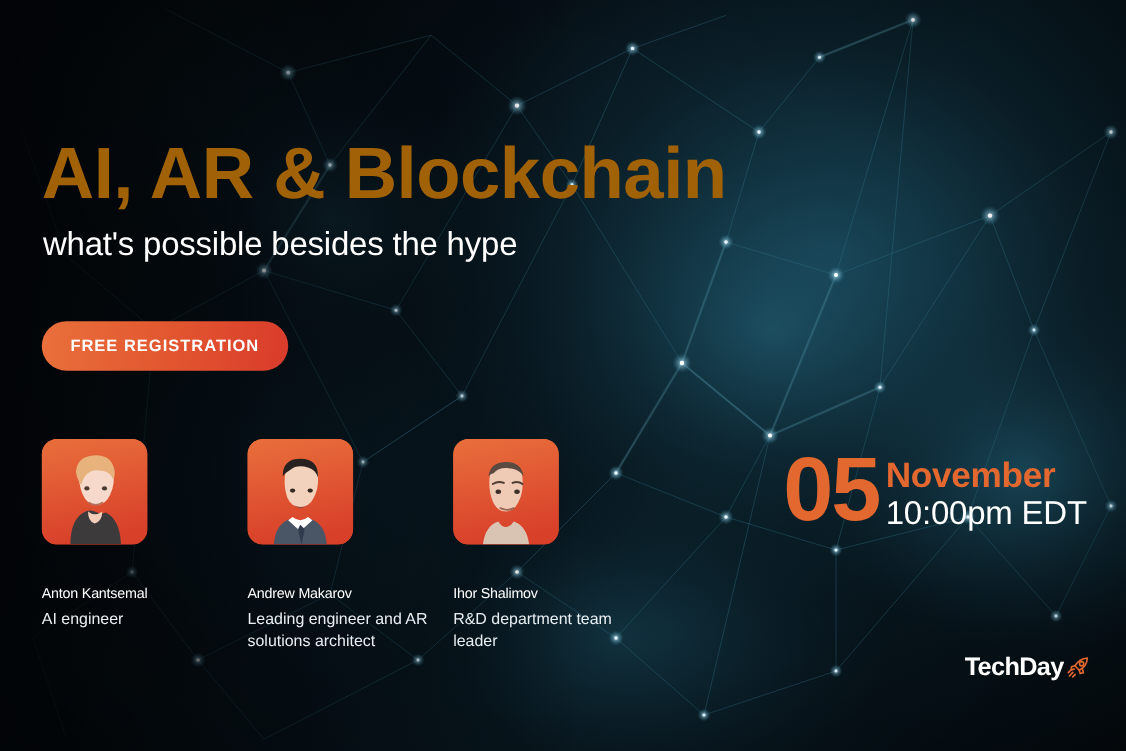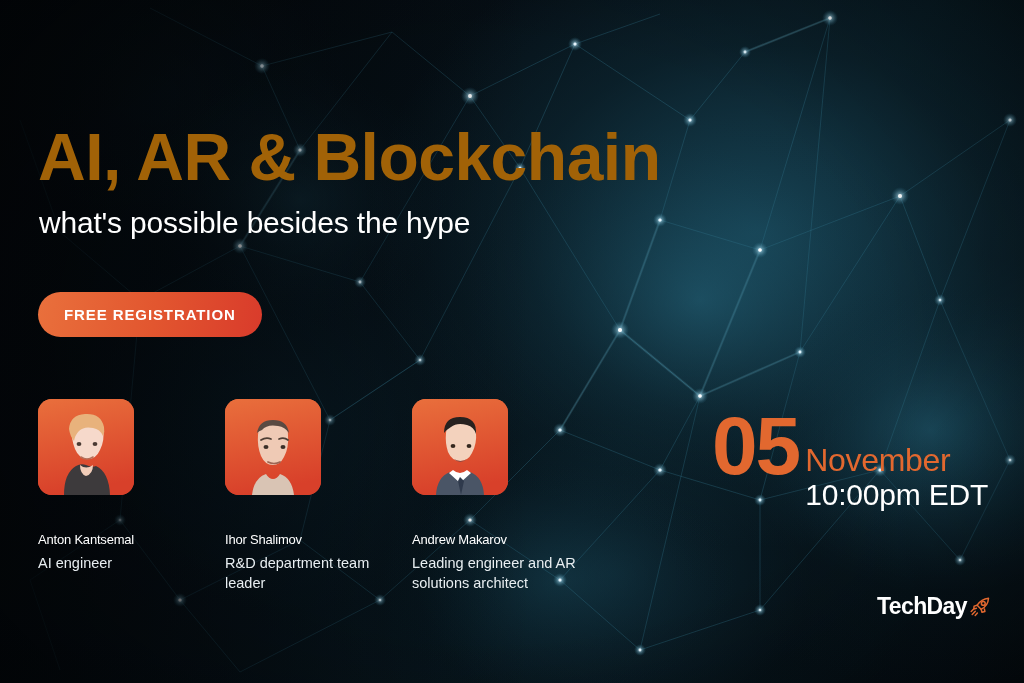--- a/index.html
+++ b/index.html
@@ -142,26 +142,25 @@
     color: #e2682f;
     line-height: 0.88;
     letter-spacing: -2px;
   }
   .datecol {
     margin-left: 6px;
     padding-top: 6px;
   }
   .month {
     font-size: 32px;
-    font-weight: normal;
+    font-weight: bold;
     color: #e2682f;
     line-height: 1.05;
     letter-spacing: -0.3px;
     white-space: nowrap;
-    margin-top: 28px;
   }
   .time {
     font-size: 30px;
     font-weight: normal;
     color: #ffffff;
     line-height: 1.1;
     letter-spacing: -0.2px;
     white-space: nowrap;
   }
 
@@ -355,45 +354,20 @@
         </svg>
       </div>
       <div class="sp-name">Anton Kantsemal</div>
       <div class="sp-role">AI engineer</div>
     </div>
 
     <div class="speaker">
       <div class="avatar">
         <svg viewBox="0 0 96 96">
           <defs>
-            <linearGradient id="av3" x1="0" y1="0" x2="0.2" y2="1">
-              <stop offset="0%" stop-color="#e96f3c"></stop>
-                <stop offset="100%" stop-color="#d8402a"></stop>
-            </linearGradient>
-          </defs>
-          <rect width="96" height="96" fill="url(#av3)"></rect>
-          <path d="M33 36 q1-14 15-14 q15 0 15 14 q1 13-4 22 q-4 8-11 8 q-8 0-12-9 q-4-10-3-21z" fill="#efcab5"></path>
-          <path d="M32 34 q2-13 16-13 q14 0 16 13 q-4-6-11-7 q-11-2-16 4 q-3 1-5 3z" fill="#5a4a42"></path>
-          <path d="M27 96 q2-17 14-21 q3 5 7 5 q4 0 7-5 q12 4 14 21z" fill="#d9c4b4"></path>
-          <g fill="#3b2f28">
-            <ellipse cx="41" cy="48" rx="2.5" ry="2"></ellipse>
-            <ellipse cx="58" cy="48" rx="2.5" ry="2"></ellipse>
-          </g>
-          <path d="M43 63 q6 3 12 0" stroke="#9c6554" stroke-width="1.7" fill="none" stroke-linecap="round"></path>
-          <path d="M36 41 q5-3 10-1 M54 40 q5-2 9 1" stroke="#4e3e34" stroke-width="1.8" fill="none" stroke-linecap="round"></path>
-        </svg>
-      </div>
-      <div class="sp-name">Ihor Shalimov</div>
-      <div class="sp-role">R&amp;D department team leader</div>
-    </div>
-
-    <div class="speaker">
-      <div class="avatar">
-        <svg viewBox="0 0 96 96">
-          <defs>
             <linearGradient id="av2" x1="0" y1="0" x2="0.2" y2="1">
               <stop offset="0%" stop-color="#e96f3c"></stop>
                 <stop offset="100%" stop-color="#d8402a"></stop>
             </linearGradient>
           </defs>
           <rect width="96" height="96" fill="url(#av2)"></rect>
           <path d="M34 34 q1-13 14-14 q15-1 16 13 q1 12-4 21 q-4 8-12 8 q-8 0-12-9 q-3-9-2-19z" fill="#f3d2bd"></path>
           <path d="M32 34 q0-16 16-16 q17 0 16 17 q-2-7-9-9 q-10-3-16 2 q-5 3-7 6z" fill="#27211f"></path>
           <path d="M24 96 q1-18 14-23 q4 6 10 6 q6 0 10-6 q13 5 14 23z" fill="#4a5566"></path>
           <path d="M41 71 q7 6 14 0 l4 3 l-11 10 l-11-10z" fill="#ffffff"></path>
@@ -402,20 +376,45 @@
             <ellipse cx="41" cy="47" rx="2.4" ry="1.9"></ellipse>
             <ellipse cx="57" cy="47" rx="2.4" ry="1.9"></ellipse>
           </g>
           <path d="M42 60 q6 6 13 0 q-6 4-13 0z" fill="#8d4a42"></path>
         </svg>
       </div>
       <div class="sp-name">Andrew Makarov</div>
       <div class="sp-role">Leading engineer and AR solutions architect</div>
     </div>
 
+    <div class="speaker">
+      <div class="avatar">
+        <svg viewBox="0 0 96 96">
+          <defs>
+            <linearGradient id="av3" x1="0" y1="0" x2="0.2" y2="1">
+              <stop offset="0%" stop-color="#e96f3c"></stop>
+                <stop offset="100%" stop-color="#d8402a"></stop>
+            </linearGradient>
+          </defs>
+          <rect width="96" height="96" fill="url(#av3)"></rect>
+          <path d="M33 36 q1-14 15-14 q15 0 15 14 q1 13-4 22 q-4 8-11 8 q-8 0-12-9 q-4-10-3-21z" fill="#efcab5"></path>
+          <path d="M32 34 q2-13 16-13 q14 0 16 13 q-4-6-11-7 q-11-2-16 4 q-3 1-5 3z" fill="#5a4a42"></path>
+          <path d="M27 96 q2-17 14-21 q3 5 7 5 q4 0 7-5 q12 4 14 21z" fill="#d9c4b4"></path>
+          <g fill="#3b2f28">
+            <ellipse cx="41" cy="48" rx="2.5" ry="2"></ellipse>
+            <ellipse cx="58" cy="48" rx="2.5" ry="2"></ellipse>
+          </g>
+          <path d="M43 63 q6 3 12 0" stroke="#9c6554" stroke-width="1.7" fill="none" stroke-linecap="round"></path>
+          <path d="M36 41 q5-3 10-1 M54 40 q5-2 9 1" stroke="#4e3e34" stroke-width="1.8" fill="none" stroke-linecap="round"></path>
+        </svg>
+      </div>
+      <div class="sp-name">Ihor Shalimov</div>
+      <div class="sp-role">R&amp;D department team leader</div>
+    </div>
+
   </div>
 
   <div class="datewrap">
     <div class="daynum">05</div>
     <div class="datecol">
       <div class="month">November</div>
       <div class="time">10:00pm EDT</div>
     </div>
   </div>
 

